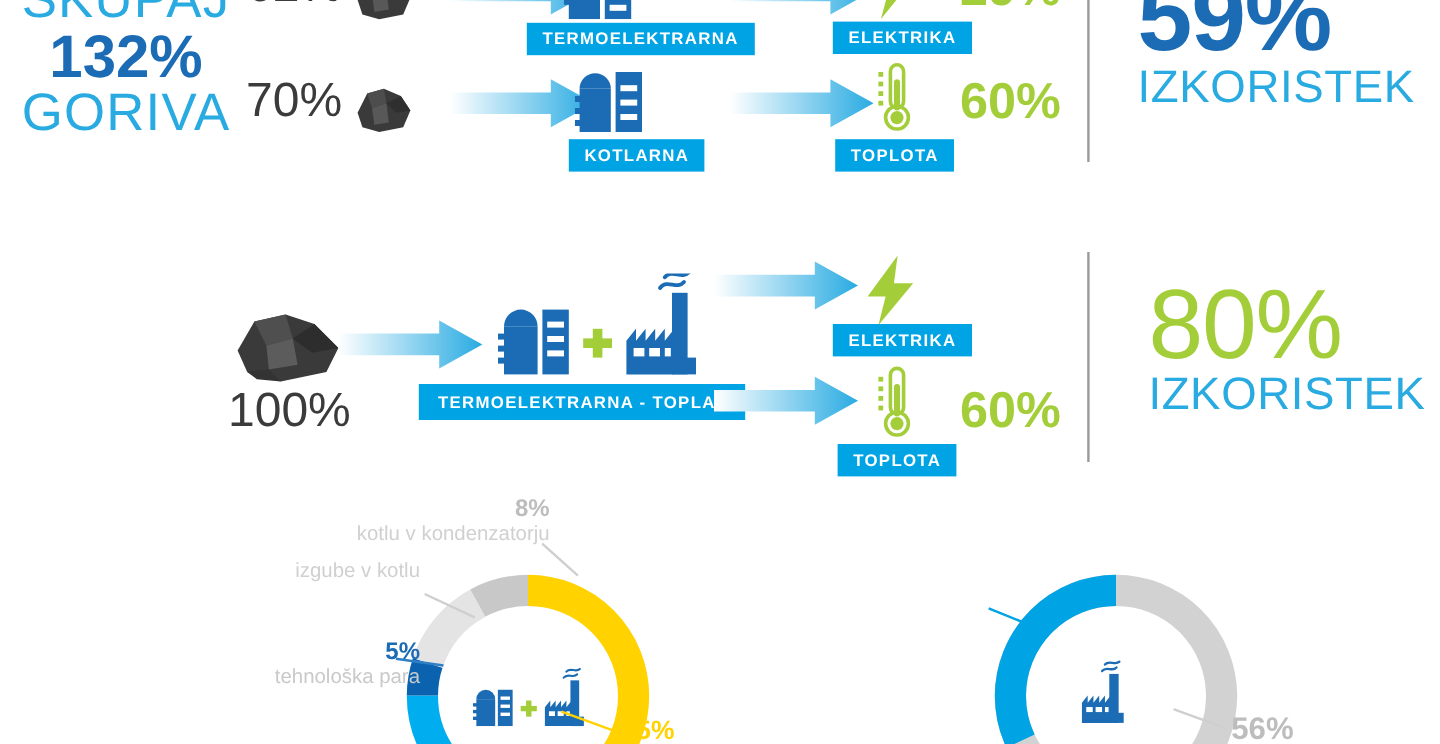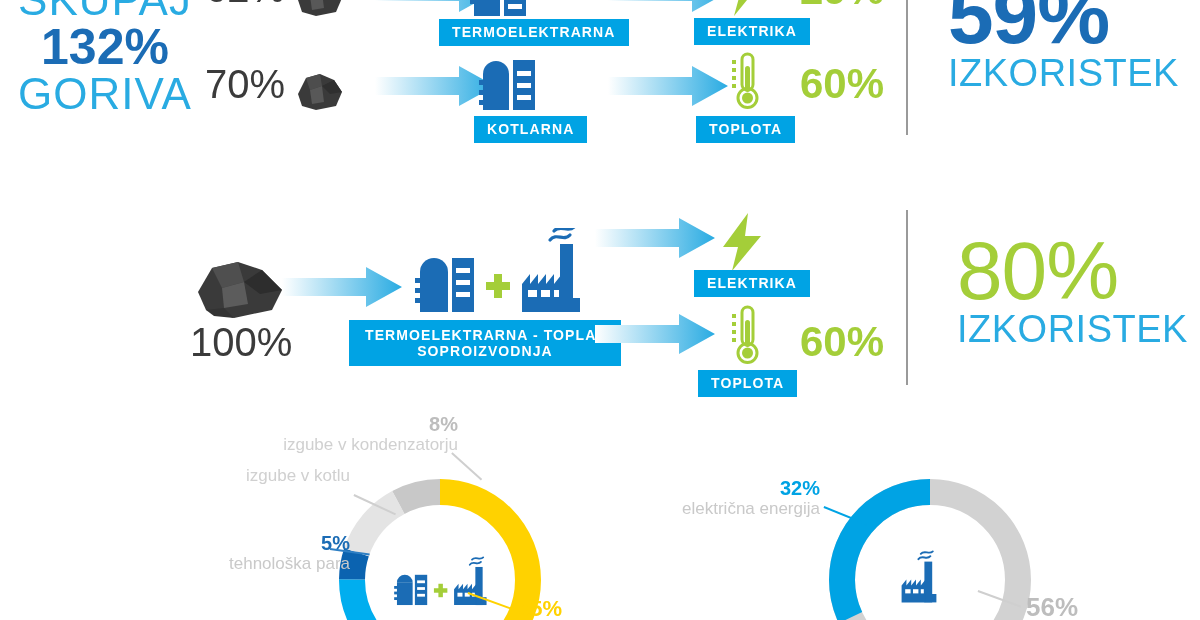--- a/index.html
+++ b/index.html
@@ -259,21 +259,20 @@
       <rect x="124" y="62" width="9" height="7" fill="#fff"></rect>
       <rect x="137" y="62" width="9" height="7" fill="#fff"></rect>
       <rect x="150" y="62" width="5" height="7" fill="#fff"></rect>
 
       <path d="M146,12 c6,-8 14,2 20,-5" stroke="#1B6CB5" stroke-width="3.2" fill="none" stroke-linecap="round"></path>
       <path d="M150,3 c6,-7 14,2 20,-4" stroke="#1B6CB5" stroke-width="3.2" fill="none" stroke-linecap="round"></path>
     </svg>
   </div>
   <div class="abs badge two" style="left:349px;top:320px;width:240px;">
     <div>TERMOELEKTRARNA - TOPLARNA</div>
-    <div>SOPROIZVODNJA</div>
   </div>
 
   <div class="abs" style="left:595px;top:216px;">
     <svg class="arrow" width="120" height="44" viewBox="0 0 120 44">
       <defs>
           <linearGradient id="gb2" x1="0" y1="0" x2="1" y2="0">
         <stop offset="0" stop-color="#ffffff"></stop>
             <stop offset="1" stop-color="#29ABE2"></stop>
       </linearGradient>
         </defs>
@@ -354,21 +353,21 @@
         <rect x="137" y="62" width="9" height="7" fill="#fff"></rect>
         <rect x="150" y="62" width="5" height="7" fill="#fff"></rect>
         <path d="M146,12 c6,-8 14,2 20,-5" stroke="#1B6CB5" stroke-width="3.2" fill="none" stroke-linecap="round"></path>
         <path d="M150,3 c6,-7 14,2 20,-4" stroke="#1B6CB5" stroke-width="3.2" fill="none" stroke-linecap="round"></path>
       </g>
     </svg>
   </div>
 
   <div class="dl gray" style="left:258px;top:414px;width:200px;">
     <div class="v">8%</div>
-    <div class="t">izgube v kondenzatorju</div>
+    <div class="t">kotlu v kondenzatorju</div>
   </div>
   <div class="leader" style="left:452px;top:452px;width:40px;transform:rotate(42deg);"></div>
 
   <div class="dl gray" style="left:190px;top:466px;width:160px;">
     <div class="t">izgube v kotlu</div>
   </div>
   <div class="leader" style="left:354px;top:494px;width:46px;transform:rotate(25deg);"></div>
 
   <div class="dl blue" style="left:170px;top:533px;width:180px;">
     <div class="v">5%</div>
@@ -394,24 +393,20 @@
         <rect x="76" y="70" width="18" height="14" fill="#1B6CB5"></rect>
         <rect x="42" y="62" width="9" height="7" fill="#fff"></rect>
         <rect x="55" y="62" width="9" height="7" fill="#fff"></rect>
         <rect x="68" y="62" width="5" height="7" fill="#fff"></rect>
         <path d="M64,12 c6,-8 14,2 20,-5" stroke="#1B6CB5" stroke-width="3.2" fill="none" stroke-linecap="round"></path>
         <path d="M68,3 c6,-7 14,2 20,-4" stroke="#1B6CB5" stroke-width="3.2" fill="none" stroke-linecap="round"></path>
       </g>
     </svg>
   </div>
 
-  <div class="dl cyan" style="left:660px;top:478px;width:160px;">
-    <div class="v">32%</div>
-    <div class="t">električna energija</div>
-  </div>
   <div class="leader c" style="left:824px;top:506px;width:46px;transform:rotate(22deg);"></div>
 
   <div class="dl gray" style="left:1026px;top:597px;width:90px;text-align:left;">
     <div class="v" style="font-size:26px;">56%</div>
   </div>
   <div class="leader" style="left:978px;top:590px;width:46px;transform:rotate(20deg);"></div>
 
 </div>
 
 </body></html>

